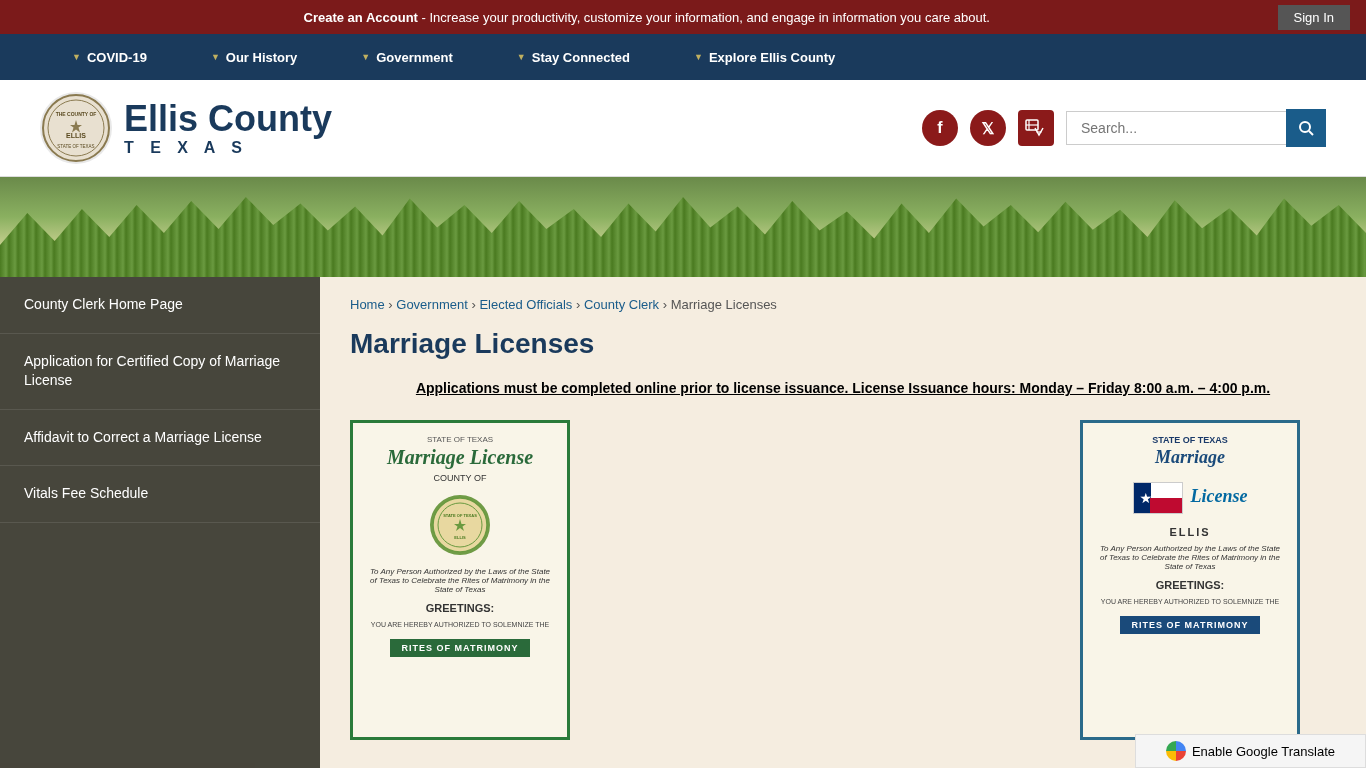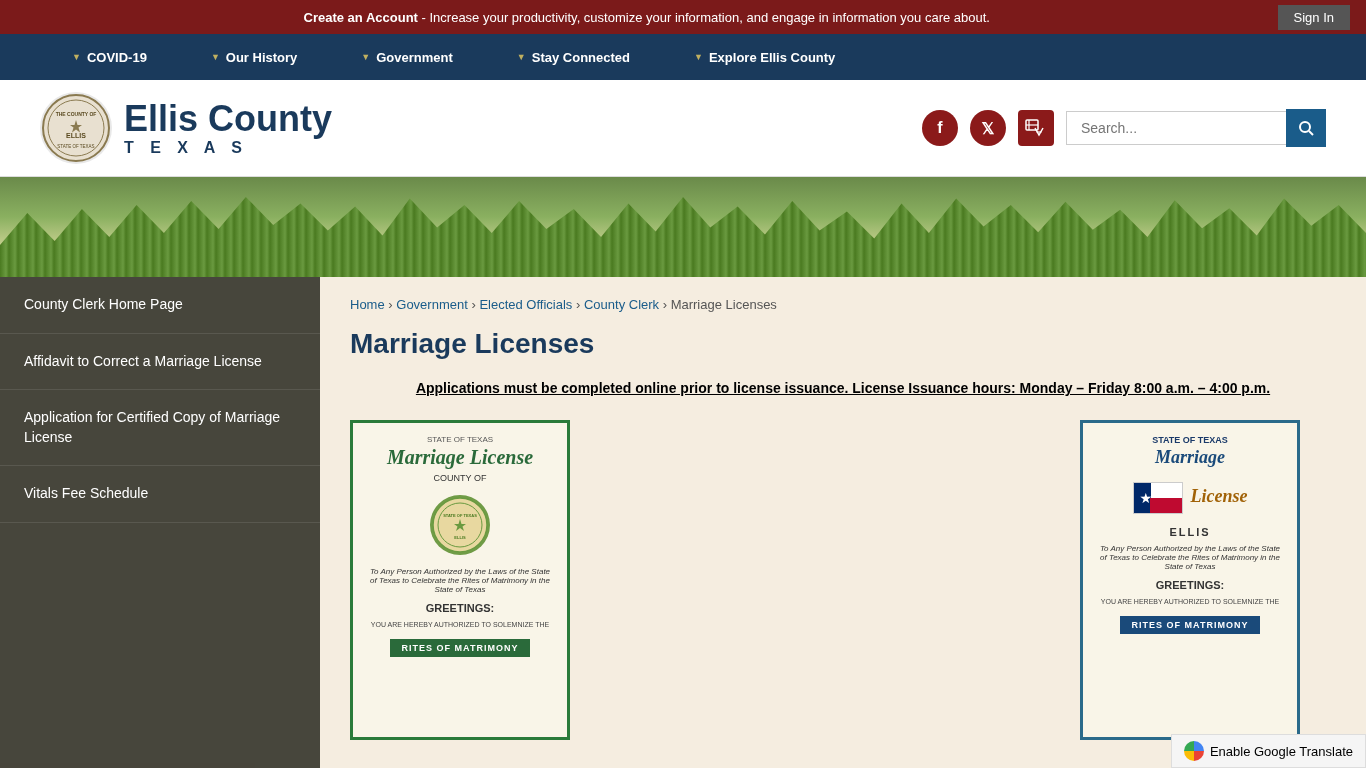--- a/index.html
+++ b/index.html
@@ -212,21 +212,21 @@
       position: absolute; bottom: 0; left: 35%; right: 0; height: 50%;
       background: #BF0A30;
     }
 
     
     .google-translate {
       position: fixed;
       bottom: 0; right: 0;
       background: #f5f5f5;
       border: 1px solid #ddd;
-      padding: 6px 12px;
+      padding: 6px 30px;
       display: flex; align-items: center; gap: 6px;
       font-size: 13px; cursor: pointer;
     }
     .gt-icon {
       width: 20px; height: 20px;
       background: conic-gradient(#4285F4 0deg 90deg, #EA4335 90deg 180deg, #FBBC05 180deg 270deg, #34A853 270deg 360deg);
       border-radius: 50%;
     }
   </style>
 </head>
@@ -304,22 +304,22 @@
 </header>
 
 <div class="hero">
   <div class="hero-grass"></div>
 </div>
 
 <div class="main-layout">
 
   <aside class="sidebar">
     <a class="sidebar-item">County Clerk Home Page</a>
+    <a class="sidebar-item">Application for Certified Copy of Marriage License</a>
     <a class="sidebar-item">Affidavit to Correct a Marriage License</a>
-    <a class="sidebar-item">Application for Certified Copy of Marriage License</a>
     <a class="sidebar-item">Vitals Fee Schedule</a>
   </aside>
 
   <main class="main-content">
 
     <div class="breadcrumb">
       <a>Home</a>
       <span> › </span>
       <a>Government</a>
       <span> › </span>
@@ -355,21 +355,21 @@
         <div class="license-banner">RITES OF MATRIMONY</div>
       </div>
 
       <div class="license-card license-card-blue" style="border-color:#2a6a8a;margin-left:480px;">
         <div style="font-size:9px;text-align:center;color:#1a3a6a;font-weight:bold;margin-bottom:2px;">STATE OF TEXAS</div>
         <div class="license-title" style="color:#1a4a7a;font-family:Georgia,serif;font-style:italic;font-size:18px;">Marriage</div>
         <div style="display:flex;align-items:center;gap:8px;margin:4px 0;">
           <div class="tx-flag">
             <div class="tx-flag-red"></div>
           </div>
-          <div class="license-title" style="color:#a16207;font-family:Georgia,serif;font-style:italic;font-size:18px;">License</div>
+          <div class="license-title" style="color:#0369a1;font-family:Georgia,serif;font-style:italic;font-size:18px;">License</div>
         </div>
         <div style="font-size:11px;text-align:center;color:#333;font-weight:bold;letter-spacing:2px;margin:2px 0;">ELLIS</div>
         <div style="font-size:8px;text-align:center;color:#333;font-style:italic;margin:4px 2px;">To Any Person Authorized by the Laws of the State of Texas to Celebrate the Rites of Matrimony in the State of Texas</div>
         <div class="license-greeting">GREETINGS:</div>
         <div style="font-size:7px;text-align:center;color:#444;margin:3px 2px;">YOU ARE HEREBY AUTHORIZED TO SOLEMNIZE THE</div>
         <div class="license-banner" style="background:#1a4a7a;">RITES OF MATRIMONY</div>
       </div>
 
     </div>
   </main>

